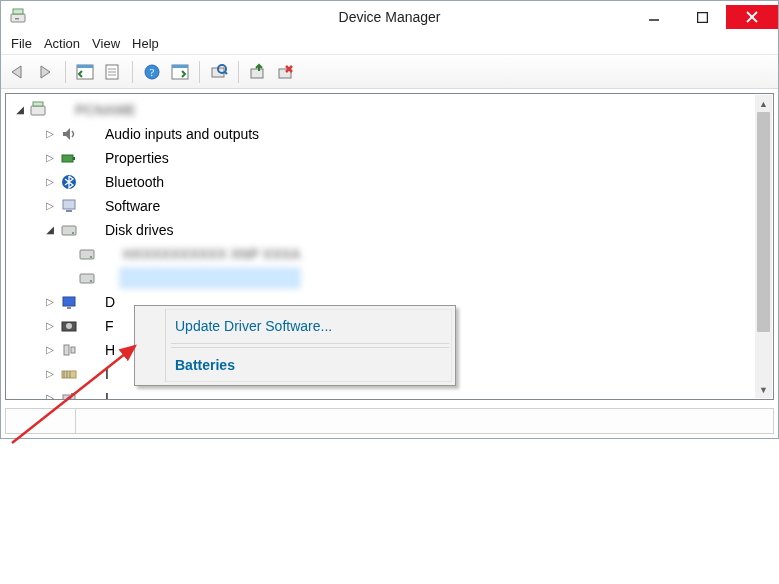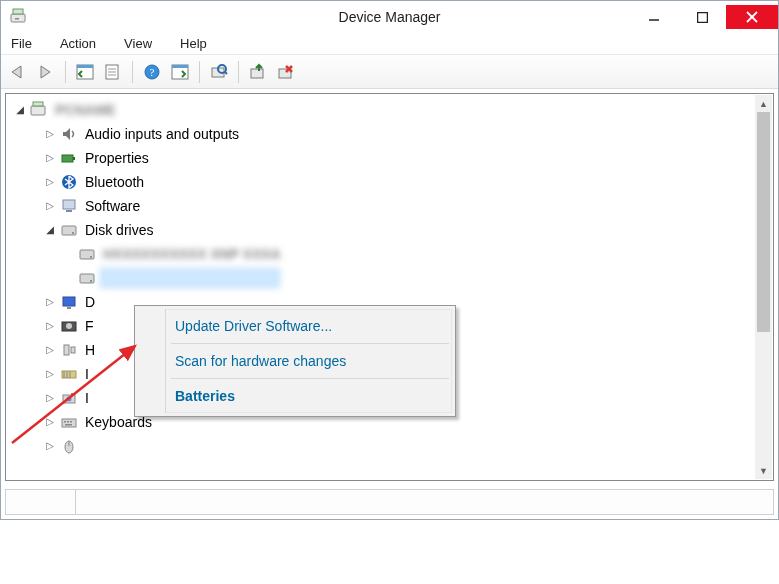--- a/index.html
+++ b/index.html
@@ -6,21 +6,21 @@
   html, body {
     margin: 0; padding: 0;
     width: 779px; height: 584px;
     font-family: "Segoe UI", Tahoma, sans-serif;
     font-size: 12px;
     background: #fff;
     overflow: hidden;
     user-select: none;
   }
   .window {
-    width: 779px; height: 520px;
+    width: 779px; height: 439px;
     border: 1px solid #9aa7b3;
     display: flex; flex-direction: column;
     background: #fff;
     position: relative;
   }
   
   .titlebar {
     height: 32px;
     display: flex; align-items: center;
     background: #fff;
@@ -52,21 +52,21 @@
   }
   .caption-close {
     background: #e81123;
     color: #fff;
     width: 52px;
   }
   
   .menubar {
     height: 22px;
     display: flex; align-items: center;
-    gap: 28px;
+    gap: 12px;
     padding: 0 10px;
     font-size: 13px;
     color: #222;
     border-bottom: 1px solid #e8e8e8;
   }
   
   .toolbar {
     height: 34px;
     display: flex; align-items: center;
     padding: 0 4px;
@@ -117,21 +117,21 @@
     width: 12px; height: 12px;
     display: flex; align-items: center; justify-content: center;
     color: #6b6b6b;
     font-size: 10px;
   }
   .twisty.open { color: #404040; }
   .node-icon {
     width: 18px; height: 18px;
     display: flex; align-items: center; justify-content: center;
   }
-  .node-label { padding: 1px 3px; }
+  .node-label { padding: 1px 3px; margin-left: 20px; }
   .node.selected .node-label {
     background: #cde8ff;
     border: 1px dotted #7fb9e8;
   }
   .blur {
     filter: blur(3px);
     color: #888;
     font-weight: bold;
   }
   
@@ -499,23 +499,20 @@
     <div class="pane right"></div>
   </div>
 
   <div class="context-menu">
     <div class="gutter"></div>
     <div class="inner">
       <div class="item">
         <span>Update Driver Software...</span>
       </div>
       <div class="div"></div>
-      <div class="item">
-        <span>Scan for hardware changes</span>
-      </div>
       <div class="div"></div>
       <div class="item bold">
         <span>Batteries</span>
       </div>
     </div>
   </div>
 
   <svg class="arrow-annot" style="left:6px;top:330px" width="150" height="120">
     <defs>
         <marker id="ah" markerWidth="8" markerHeight="8" refX="6" refY="3" orient="auto">

